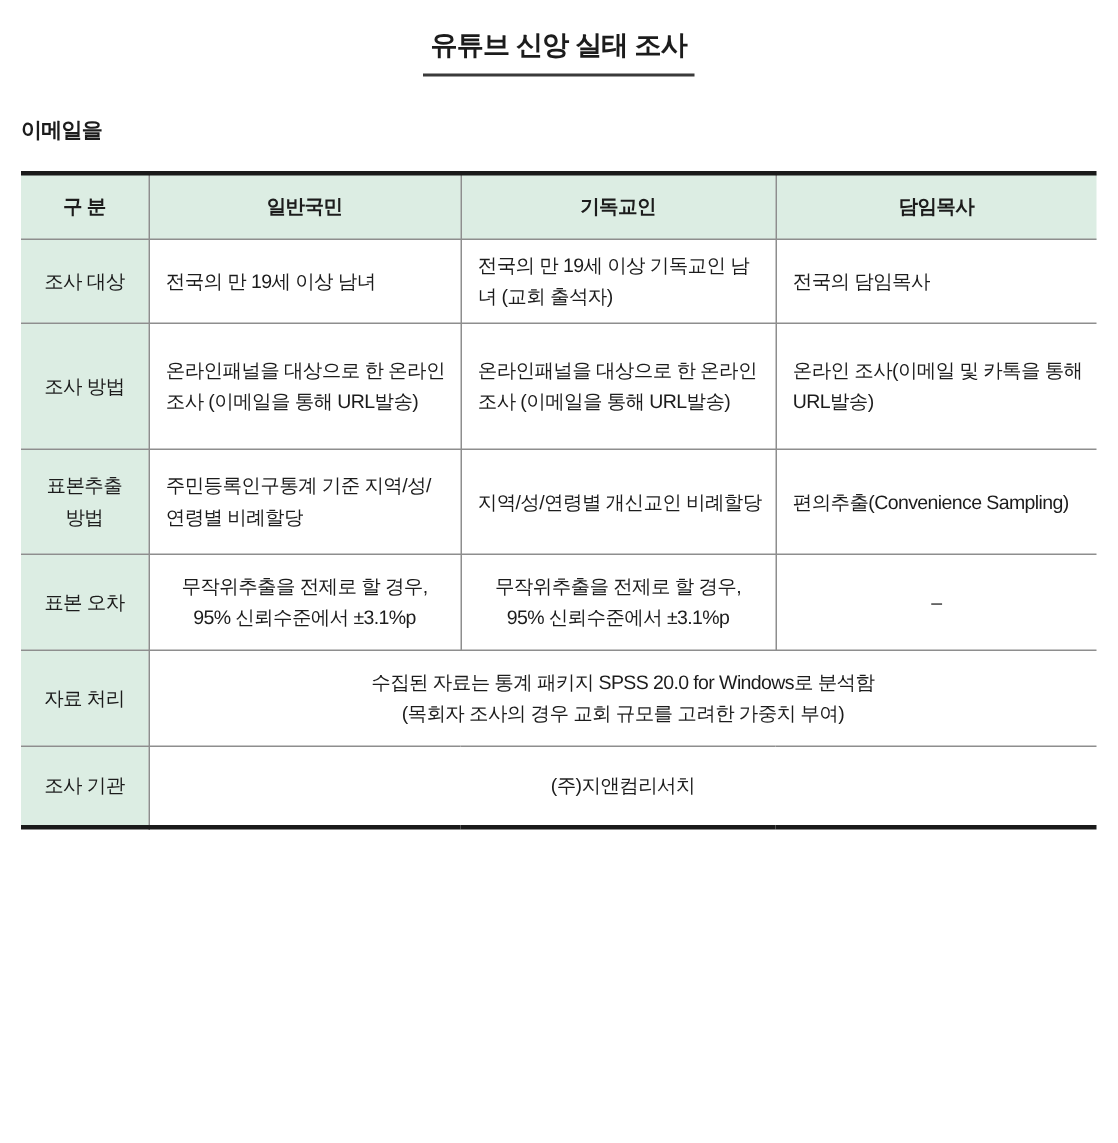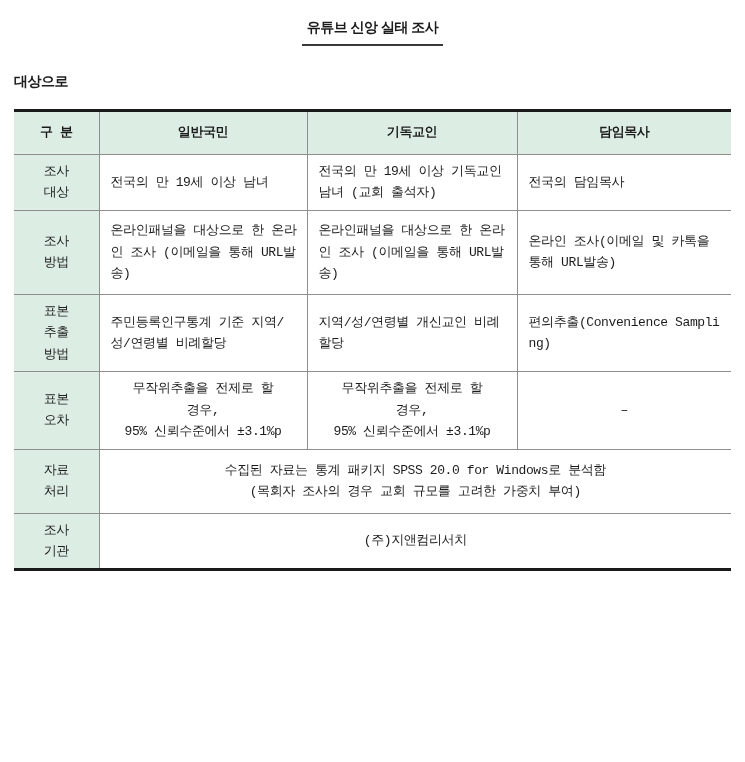--- a/index.html
+++ b/index.html
@@ -17,21 +17,21 @@
     overflow: hidden;
     background: #ffffff;
   }
   .title-wrap {
     text-align: center;
     margin-top: 4px;
   }
   .title {
     display: inline-block;
     margin: 0;
-    font-size: 14px;
+    font-size: 18px;
     font-weight: 700;
     letter-spacing: -0.5px;
     padding: 0 5px 7px 5px;
     border-bottom: 2px solid #3a3a3a;
   }
   .section-heading {
     margin-top: 27px;
     margin-bottom: 18px;
     font-size: 14px;
     font-weight: 700;
@@ -41,26 +41,25 @@
     width: 717px;
     table-layout: fixed;
     border-collapse: collapse;
     border-top: 3px solid #1a1a1a;
     border-bottom: 3px solid #1a1a1a;
     font-size: 13px;
   }
   .survey-table th, .survey-table td {
     border: 1px solid #8e8e8e;
     vertical-align: middle;
-    padding: 6px 25px;
+    padding: 6px 9px;
     line-height: 1.65;
     letter-spacing: -0.4px;
     white-space: pre-line;
     word-break: break-all;
-    font-family: Liberation Mono, monospace;
   }
   .survey-table tr > *:first-child { border-left: none; }
   .survey-table tr > *:last-child  { border-right: none; }
   .survey-table thead th { border-top: none; }
   .survey-table tbody tr:last-child > * { border-bottom: none; }
 
   .survey-table thead th {
     background: #dcede3;
     font-weight: 700;
     text-align: center;
@@ -90,21 +89,21 @@
 </style>
 </head>
 <body>
 
 <div class="page">
 
   <div class="title-wrap">
     <h1 class="title">유튜브 신앙 실태 조사</h1>
   </div>
 
-  <div class="section-heading">대상으로</div>
+  <div class="section-heading">이메일을</div>
 
   <table class="survey-table">
     <colgroup>
       <col style="width:85px">
       <col style="width:208px">
       <col style="width:210px">
       <col style="width:214px">
     </colgroup>
     <thead>
       <tr class="r-head">

